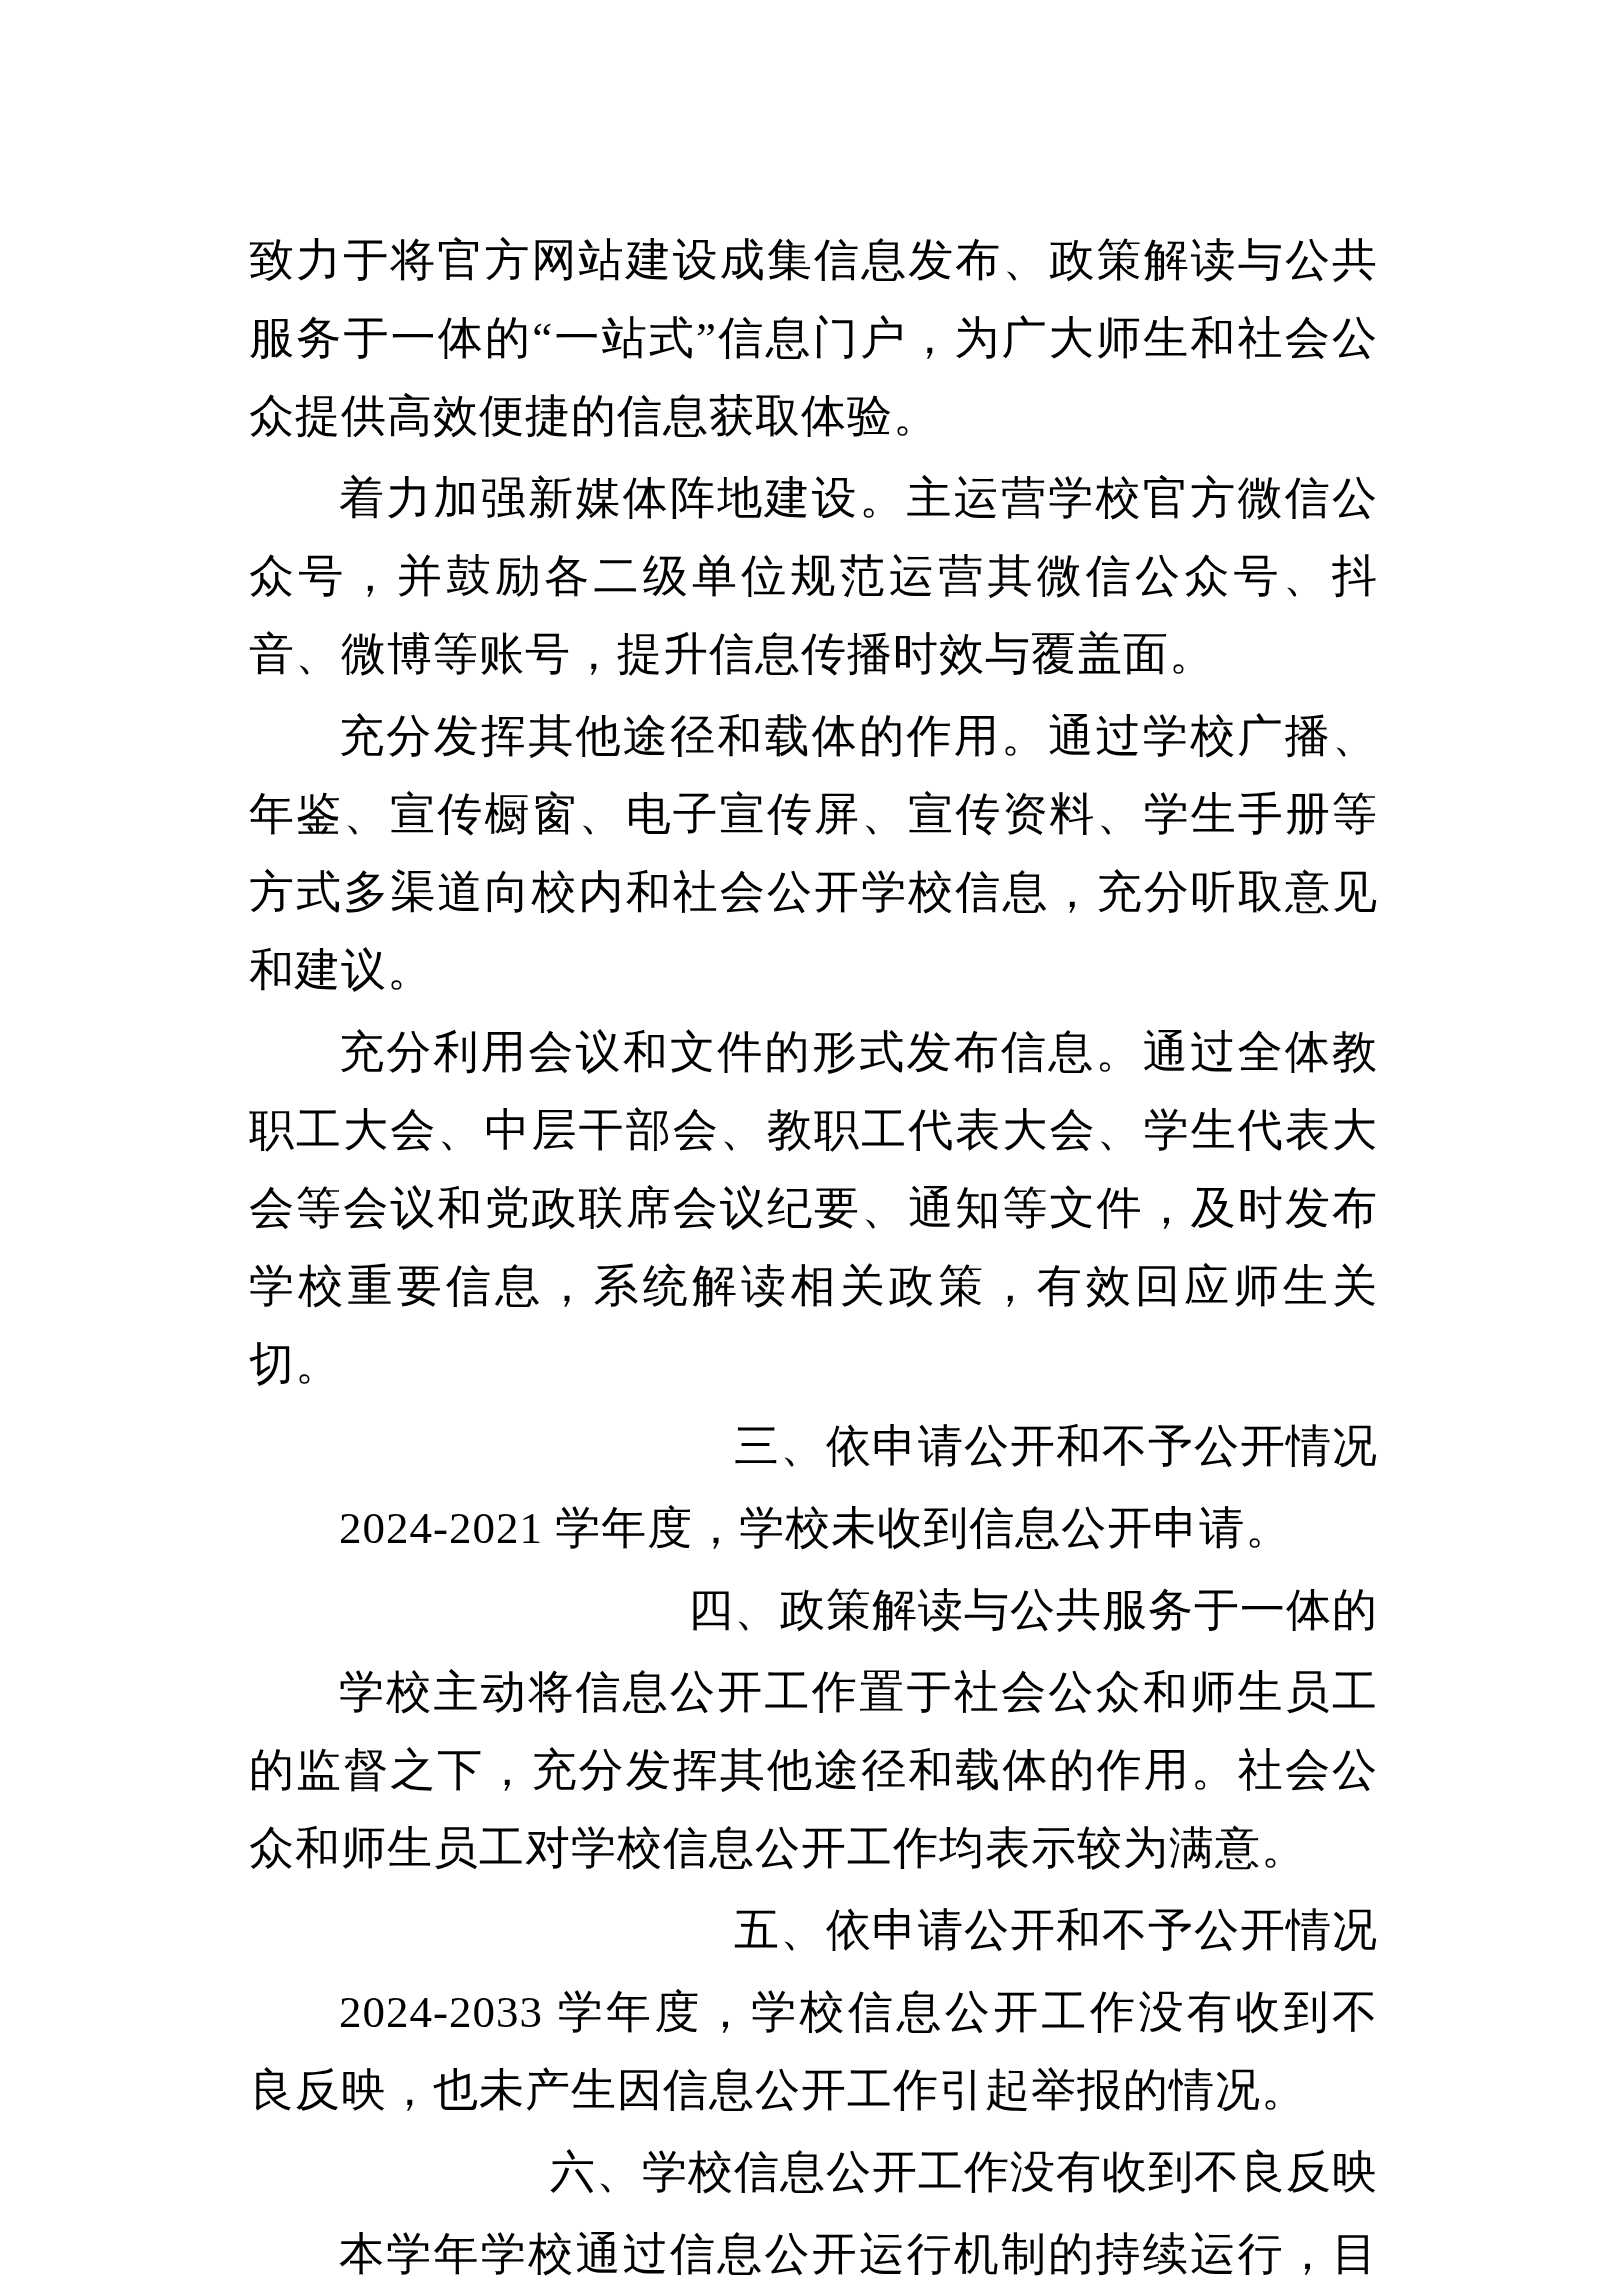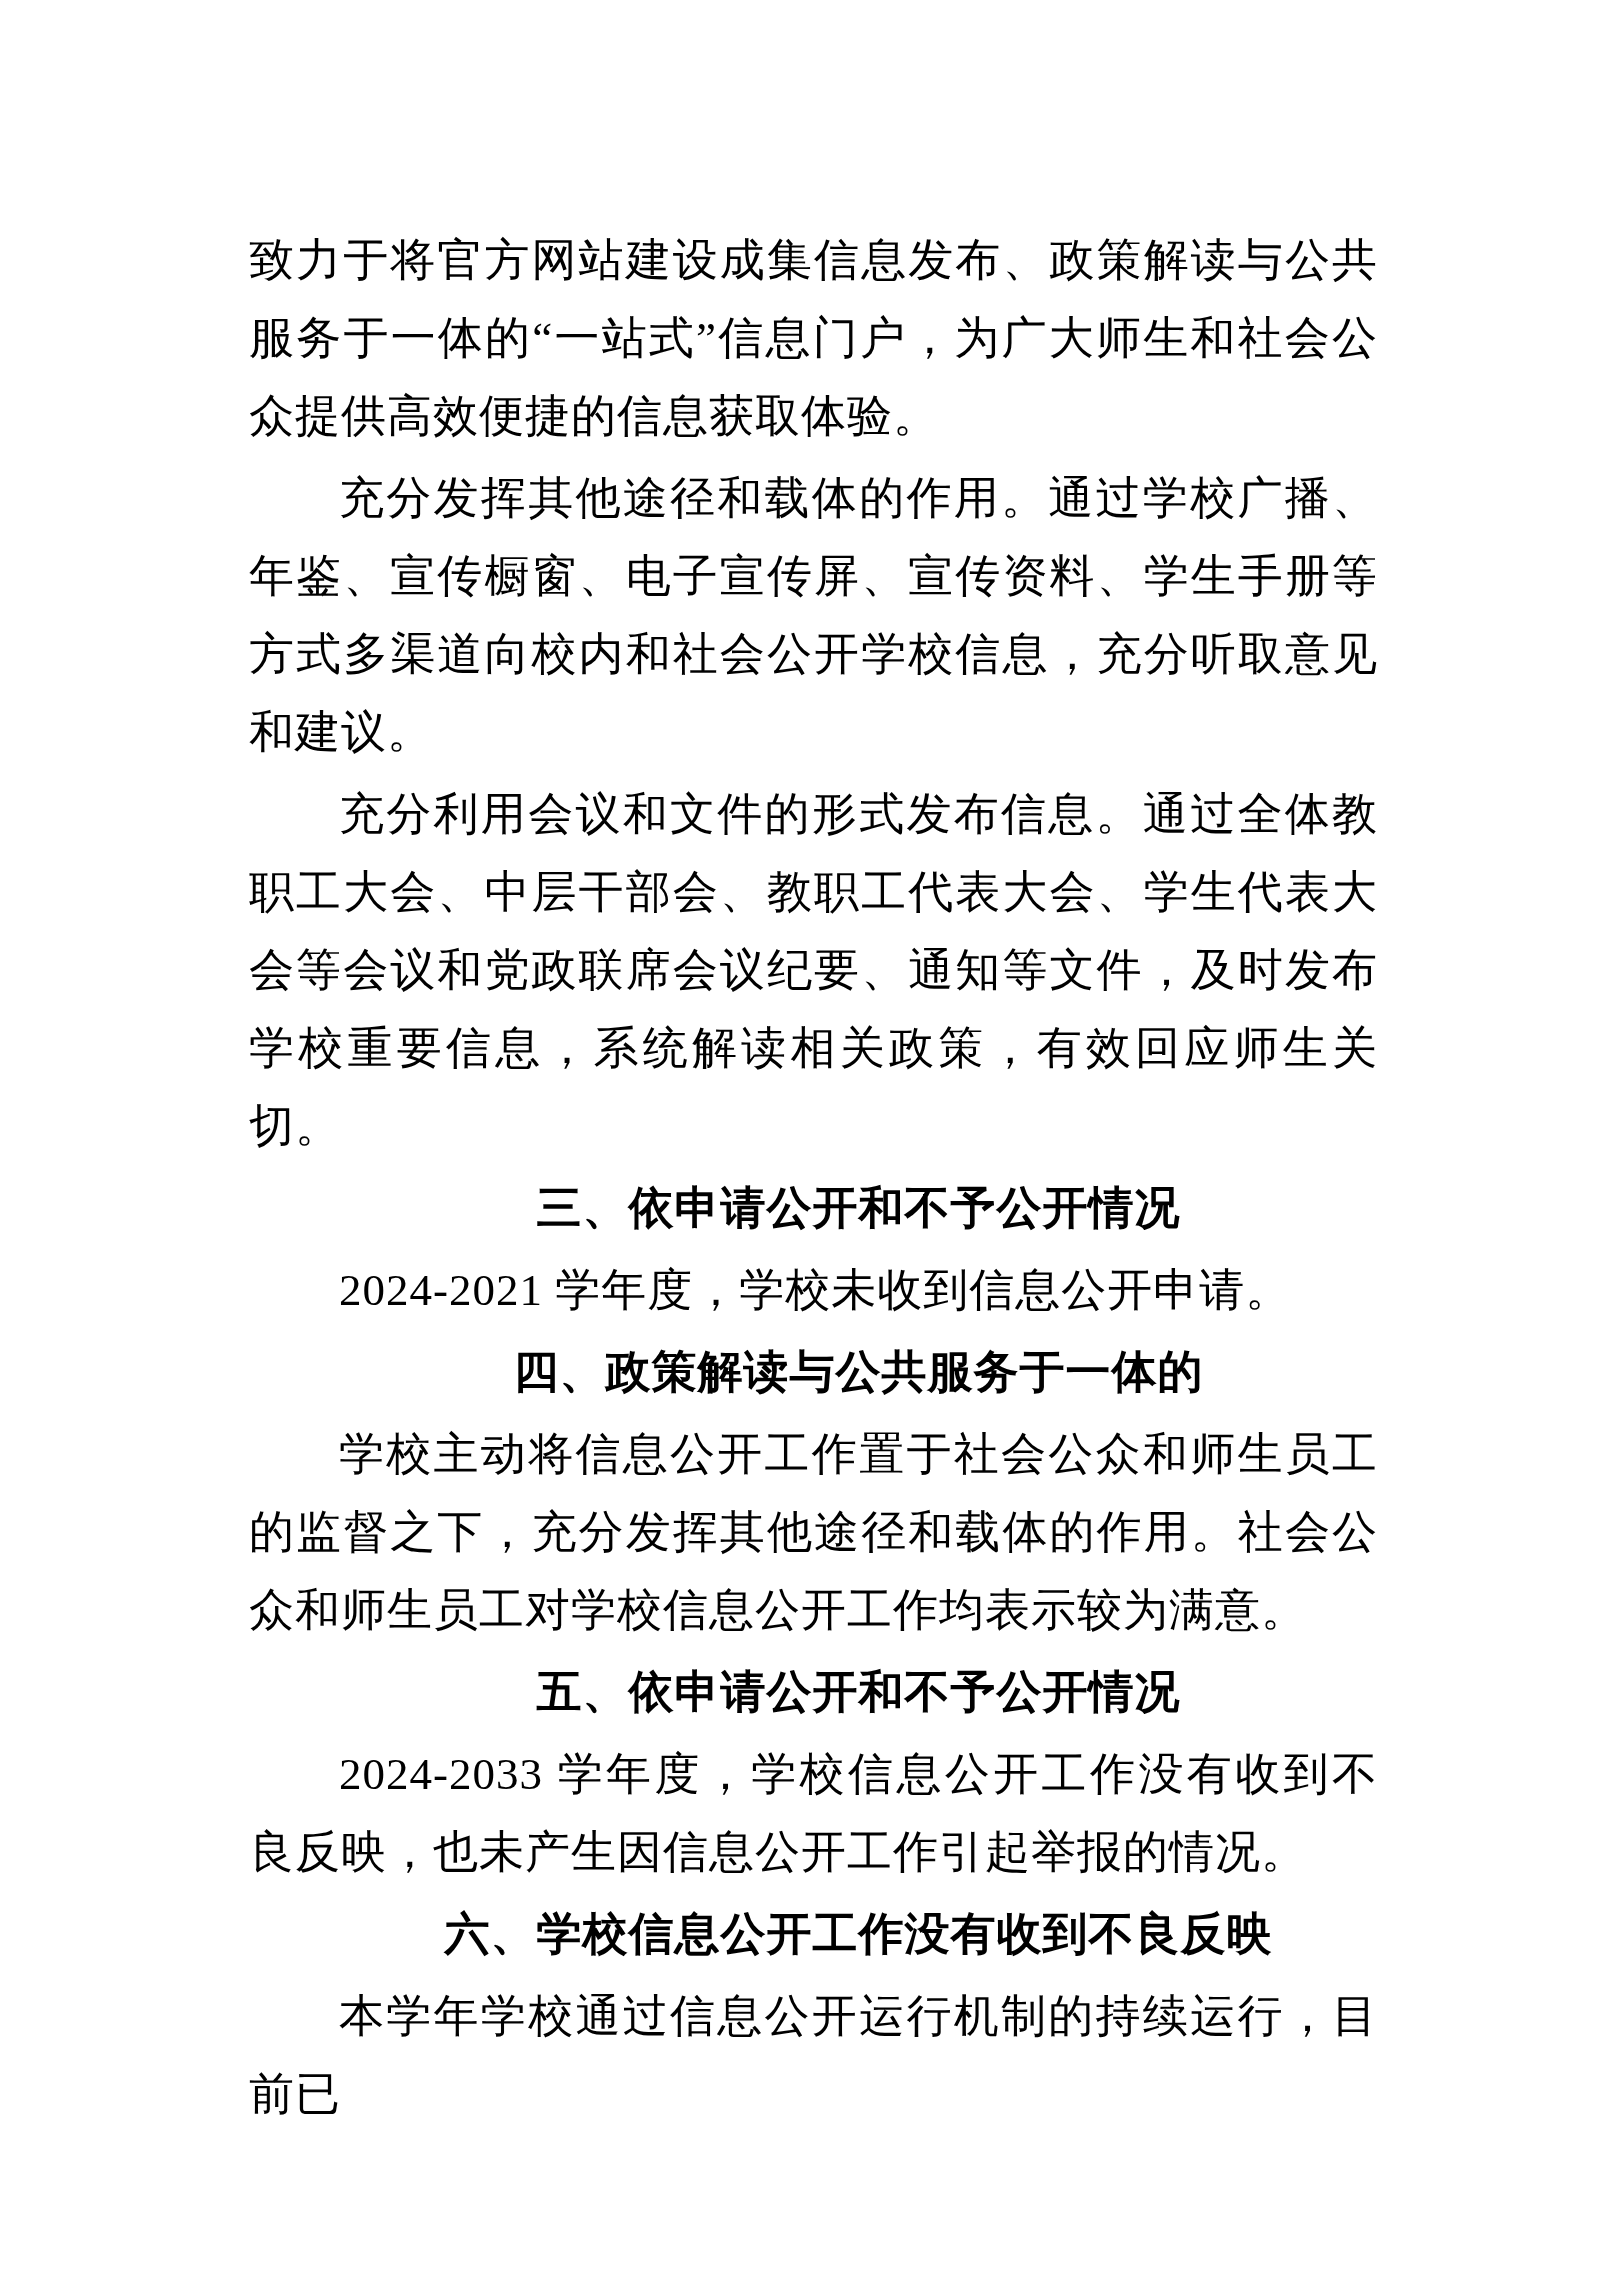--- a/index.html
+++ b/index.html
@@ -32,34 +32,35 @@
   }
   .body-par {
     text-indent: 2em;
     font-weight: 400;
   }
   .body-par.continuation {
     text-indent: 0;
   }
   .sec-heading {
     font-family: "Liberation Sans", "DejaVu Sans", sans-serif;
-    font-weight: 700;
+    font-weight: 400;
     font-size: 45px;
     line-height: 78px;
     text-indent: 2em;
-    text-align: center;
+    text-align: right;
   }
 </style>
 </head>
 <body>
 
 <div class="doc-page">
 
   <p class="body-par continuation">致力于将官方网站建设成集信息发布、政策解读与公共服务于一体的“一站式”信息门户，为广大师生和社会公众提供高效便捷的信息获取体验。</p>
 
+  <p class="body-par">着力加强新媒体阵地建设。主运营学校官方微信公众号，并鼓励各二级单位规范运营其微信公众号、抖音、微博等账号，提升信息传播时效与覆盖面。</p>
 
   <p class="body-par">充分发挥其他途径和载体的作用。通过学校广播、年鉴、宣传橱窗、电子宣传屏、宣传资料、学生手册等方式多渠道向校内和社会公开学校信息，充分听取意见和建议。</p>
 
   <p class="body-par">充分利用会议和文件的形式发布信息。通过全体教职工大会、中层干部会、教职工代表大会、学生代表大会等会议和党政联席会议纪要、通知等文件，及时发布学校重要信息，系统解读相关政策，有效回应师生关切。</p>
 
   <h3 class="sec-heading">三、依申请公开和不予公开情况</h3>
 
   <p class="body-par">2024-2021 学年度，学校未收到信息公开申请。</p>
 
   <h3 class="sec-heading">四、政策解读与公共服务于一体的</h3>

